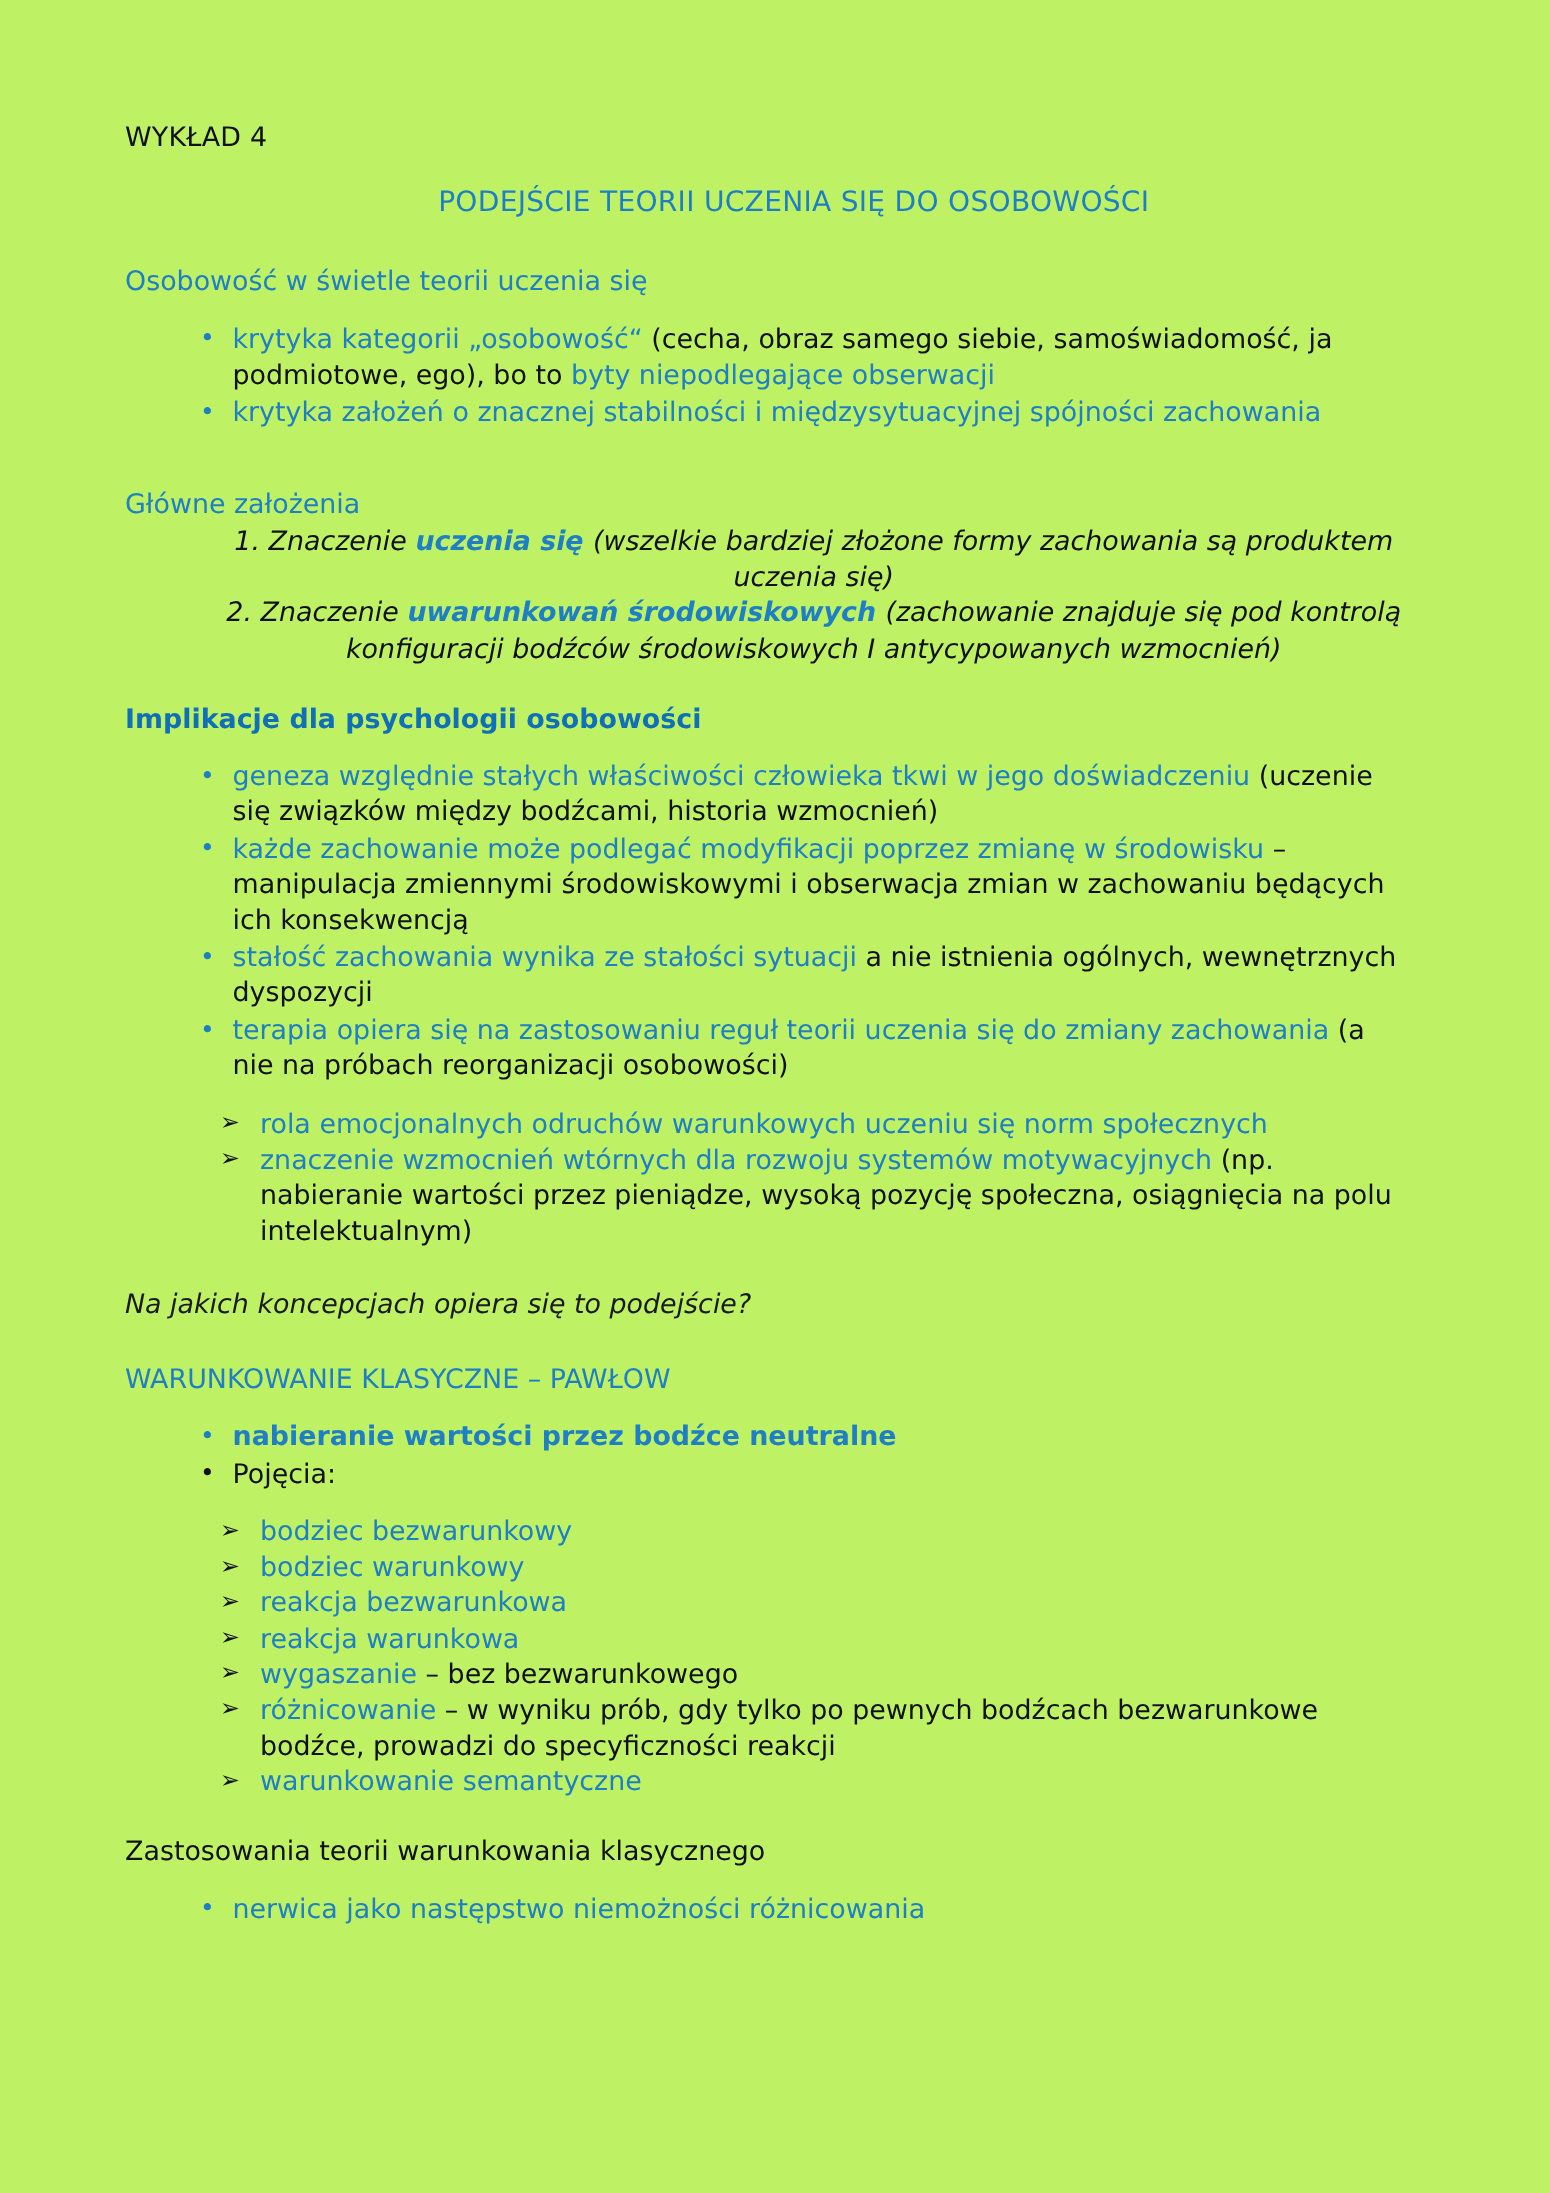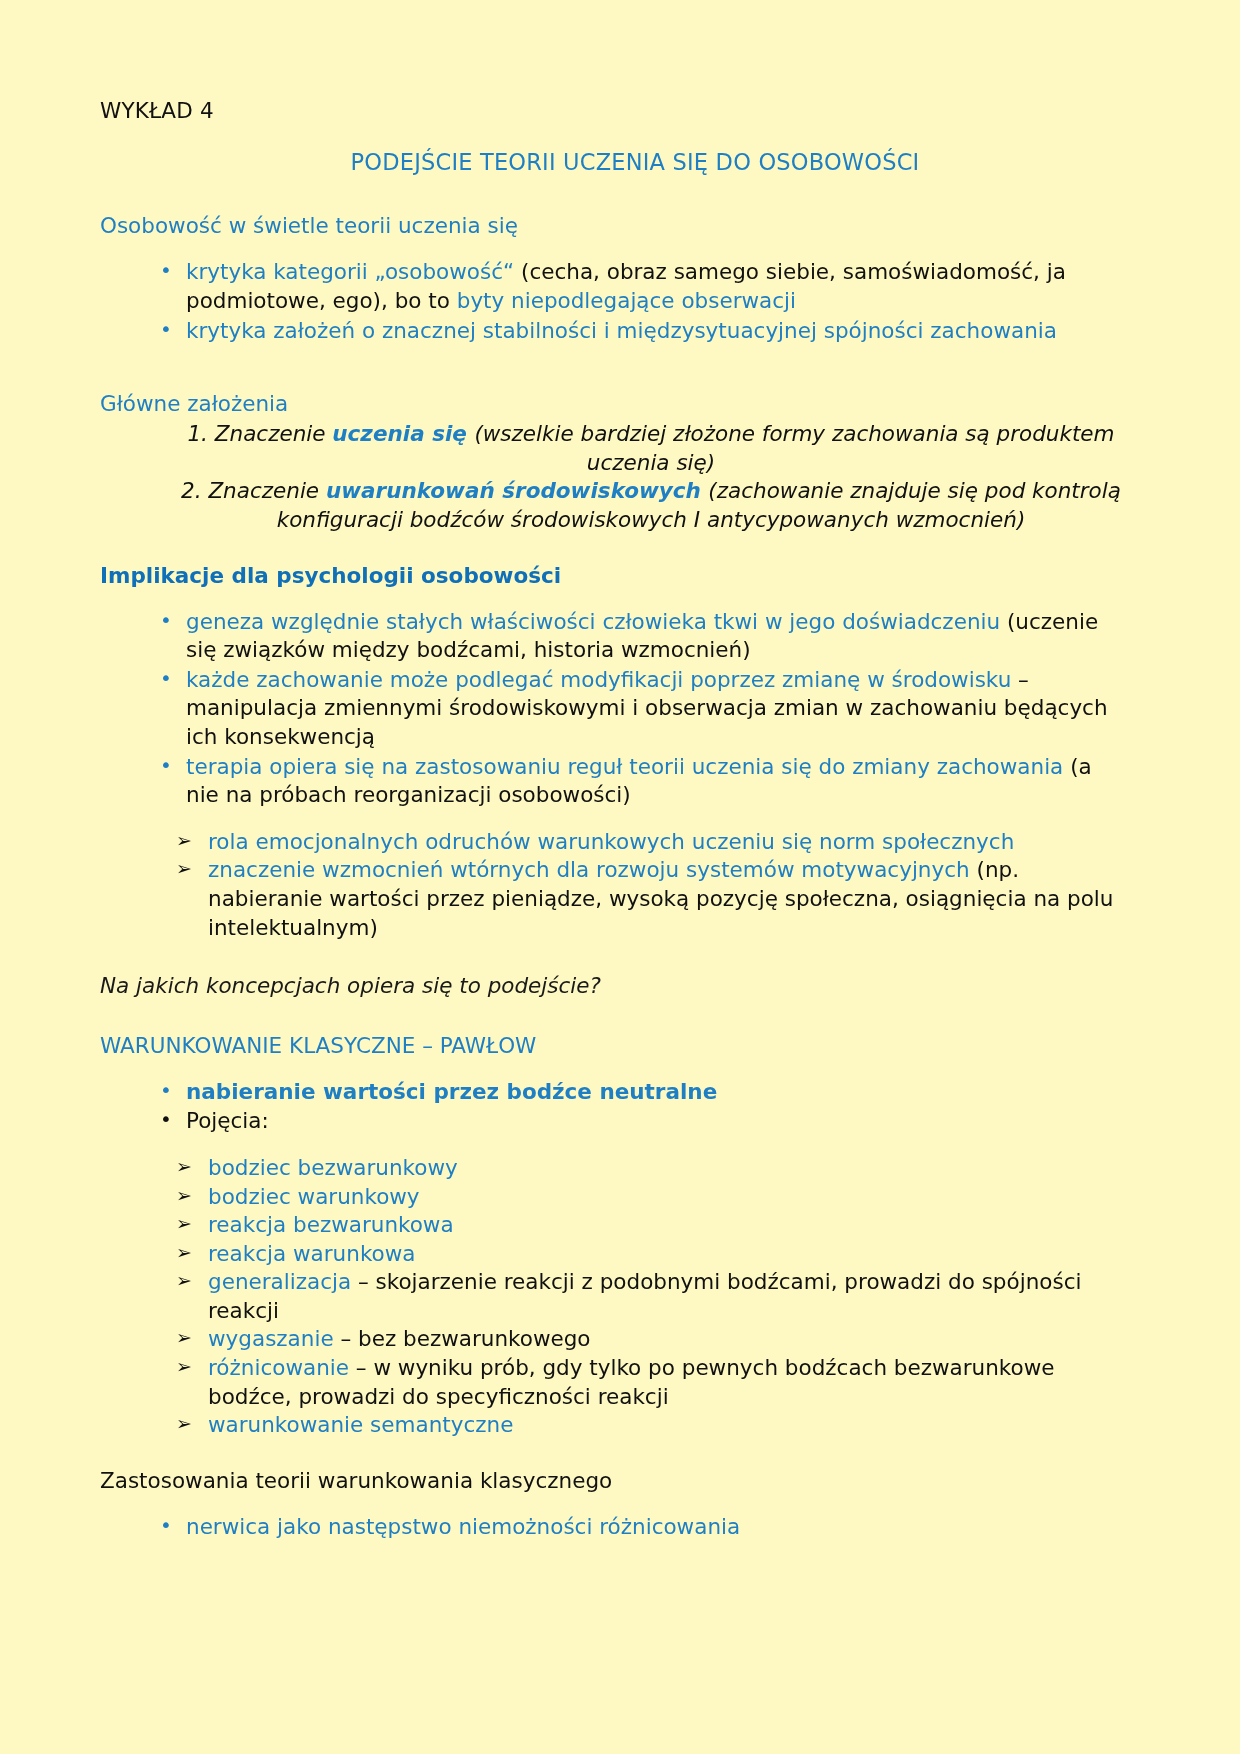--- a/index.html
+++ b/index.html
@@ -13,21 +13,21 @@
     font-family: "DejaVu Sans", "Liberation Sans", sans-serif;
     color: #1a1a1a;
     -webkit-font-smoothing: antialiased;
   }
   .page {
     position: relative;
     width: 1240px;
     height: 1754px;
     box-sizing: border-box;
     padding: 96px 100px 0 100px;
-    background: #fef9c3;
+    background: #bef264;
   }
   .doc {
     font-size: 21.5px;
     line-height: 1.35;
   }
 
   
   .blue   { color: #1f7fc4; }
   .black  { color: #111111; }
   .bold   { font-weight: bold; }
@@ -146,20 +146,21 @@
         <div class="num-item"><span class="black ital">1. Znaczenie </span><span class="blue bold">uczenia się </span><span class="black ital">(wszelkie bardziej złożone formy zachowania są produktem uczenia się)</span></div>
         <div class="num-item"><span class="black ital">2. Znaczenie </span><span class="blue bold">uwarunkowań środowiskowych </span><span class="black ital">(zachowanie znajduje się pod kontrolą konfiguracji bodźców środowiskowych I antycypowanych wzmocnień)</span></div>
       </div>
 
     <div class="spacer-md"></div>
 
     <div class="sec-head bold-blue">Implikacje dla psychologii osobowości</div>
     <ul class="l1">
         <li class="bullet-blue"><span class="blue">geneza względnie stałych właściwości człowieka tkwi w jego doświadczeniu </span><span class="black">(uczenie się związków między bodźcami, historia wzmocnień)</span></li>
         <li class="bullet-blue"><span class="blue">każde zachowanie może podlegać modyfikacji poprzez zmianę w środowisku </span><span class="black">– manipulacja zmiennymi środowiskowymi i obserwacja zmian w zachowaniu będących ich konsekwencją</span></li>
+        <li class="bullet-blue"><span class="blue">stałość zachowania wynika ze stałości sytuacji </span><span class="black">a nie istnienia ogólnych, wewnętrznych dyspozycji</span></li>
         <li class="bullet-blue"><span class="blue">terapia opiera się na zastosowaniu reguł teorii uczenia się do zmiany zachowania </span><span class="black">(a nie na próbach reorganizacji osobowości)</span></li>
       </ul>
     <ul class="l2">
         <li class="bullet-blue"><span class="blue">rola emocjonalnych odruchów warunkowych uczeniu się norm społecznych</span></li>
         <li class="bullet-blue"><span class="blue">znaczenie wzmocnień wtórnych dla rozwoju systemów motywacyjnych </span><span class="black">(np. nabieranie wartości przez pieniądze, wysoką pozycję społeczna, osiągnięcia na polu intelektualnym)</span></li>
       </ul>
 
     <div class="spacer-lg"></div>
 
     <div class="para ital">Na jakich koncepcjach opiera się to podejście?</div>
@@ -169,21 +170,20 @@
     <div class="sec-head">WARUNKOWANIE KLASYCZNE – PAWŁOW</div>
     <ul class="l1">
         <li class="bullet-blue"><span class="blue bold">nabieranie wartości przez bodźce neutralne</span></li>
         <li><span class="black">Pojęcia:</span></li>
       </ul>
     <ul class="l2">
         <li class="bullet-blue"><span class="blue">bodziec bezwarunkowy</span></li>
         <li class="bullet-blue"><span class="blue">bodziec warunkowy</span></li>
         <li class="bullet-blue"><span class="blue">reakcja bezwarunkowa</span></li>
         <li class="bullet-blue"><span class="blue">reakcja warunkowa</span></li>
-        <li class="bullet-blue"><span class="blue">generalizacja </span><span class="black">– skojarzenie reakcji z podobnymi bodźcami, prowadzi do spójności reakcji</span></li>
         <li class="bullet-blue"><span class="blue">wygaszanie </span><span class="black">– bez bezwarunkowego</span></li>
         <li class="bullet-blue"><span class="blue">różnicowanie </span><span class="black">– w wyniku prób, gdy tylko po pewnych bodźcach bezwarunkowe bodźce, prowadzi do specyficzności reakcji</span></li>
         <li class="bullet-blue"><span class="blue">warunkowanie semantyczne</span></li>
       </ul>
 
     <div class="spacer-md"></div>
 
     <div class="sec-head plain-black">Zastosowania teorii warunkowania klasycznego</div>
     <ul class="l1">
         <li class="bullet-blue"><span class="blue">nerwica jako następstwo niemożności różnicowania</span></li>

